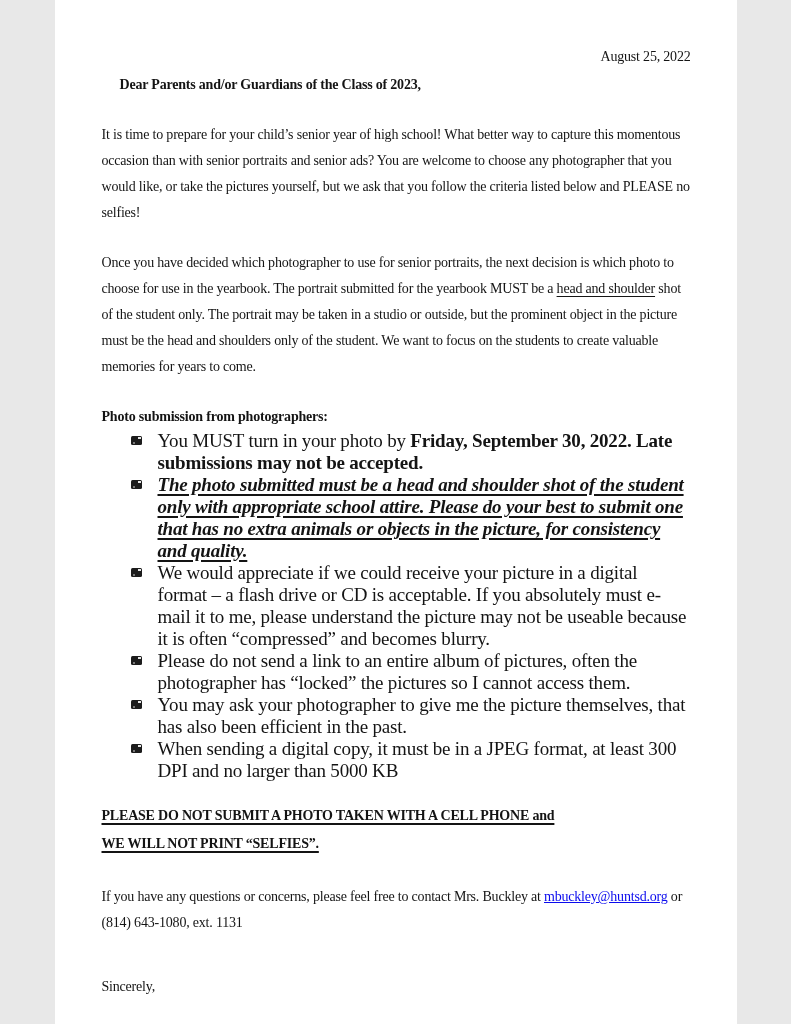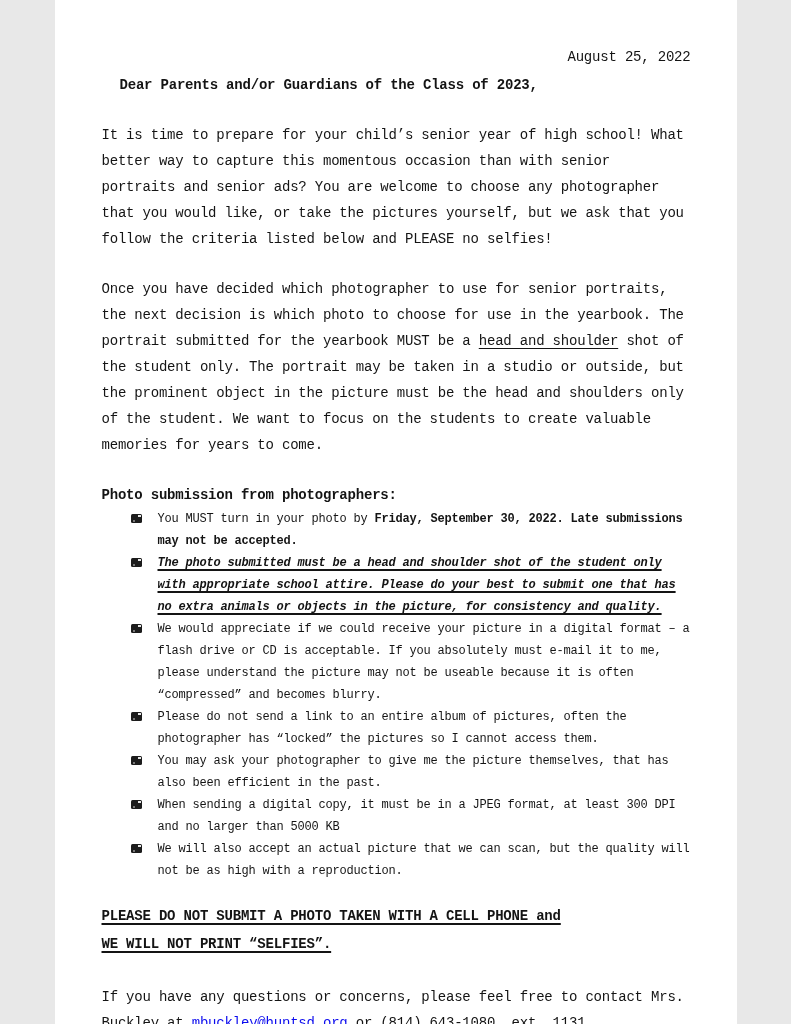--- a/index.html
+++ b/index.html
@@ -3,33 +3,33 @@
 <meta charset="utf-8">
 <style>
   :root { --text: #141414; --link: #0b0bee; --bg: #ffffff; }
   * { box-sizing: border-box; margin: 0; padding: 0; }
   html, body { background: #e8e8e8; }
   .page {
     width: 682px; height: 1024px;
     background: var(--bg);
     margin: 0 auto;
     overflow: hidden;
-    font-family: Liberation Mono, monospace;
+    font-family: Liberation Serif, serif;
     color: var(--text);
     font-size: 14px;
     letter-spacing: -0.2px;
     line-height: 26px;
   }
   .content { padding: 44px 46px 0 47px; }
   .date-line { text-align: right; margin-bottom: 2px; }
   .salutation { font-weight: bold; margin-bottom: 24px; margin-left: 18px; }
   .para { margin-bottom: 24px; }
   .underlined-phrase { text-decoration: underline; text-underline-offset: 3px; }
   .section-heading { font-weight: bold; }
-  ul.bullet-list { list-style: none; padding-left: 29px; margin-bottom: 20px; font-size: 12px; line-height: 22px; }
+  ul.bullet-list { list-style: none; padding-left: 29px; margin-bottom: 20px; font-size: 19px; line-height: 22px; }
   ul.bullet-list li { display: flex; align-items: flex-start; }
   .bullet-icon {
     flex: 0 0 11px; width: 11px; height: 9px;
     margin: 6px 16px 0 0;
     background: #1c1c1c; border-radius: 1.5px;
     position: relative; display: inline-block;
   }
   .bullet-icon::before {
     content: ""; position: absolute; right: 1px; top: 1px;
     width: 3px; height: 2px; background: #fff; opacity: .9;
@@ -81,24 +81,20 @@
           <span class="bullet-text"><span>Please do not send a link to an entire album of pictures, often the photographer has “locked” the pictures so I cannot access them.</span></span>
         </li>
         <li>
           <span class="bullet-icon"></span>
           <span class="bullet-text"><span>You may ask your photographer to give me the picture themselves, that has also been efficient in the past.</span></span>
         </li>
         <li>
           <span class="bullet-icon"></span>
           <span class="bullet-text"><span>When sending a digital copy, it must be in a JPEG format, at least 300 DPI and no larger than 5000 KB</span></span>
         </li>
-        <li>
-          <span class="bullet-icon"></span>
-          <span class="bullet-text"><span>We will also accept an actual picture that we can scan, but the quality will not be as high with a reproduction.</span></span>
-        </li>
       </ul>
 
     <div class="notice">
       <span>PLEASE DO NOT SUBMIT A PHOTO TAKEN WITH A CELL PHONE and</span><br>
       <span>WE WILL NOT PRINT “SELFIES”.</span>
     </div>
 
     <p class="contact"><span>If you have any questions or concerns, please feel free to contact Mrs. Buckley at </span><a class="email-link">mbuckley@huntsd.org</a><span> or (814) 643-1080, ext. 1131</span></p>
 
     <div class="closing">Sincerely,</div>

